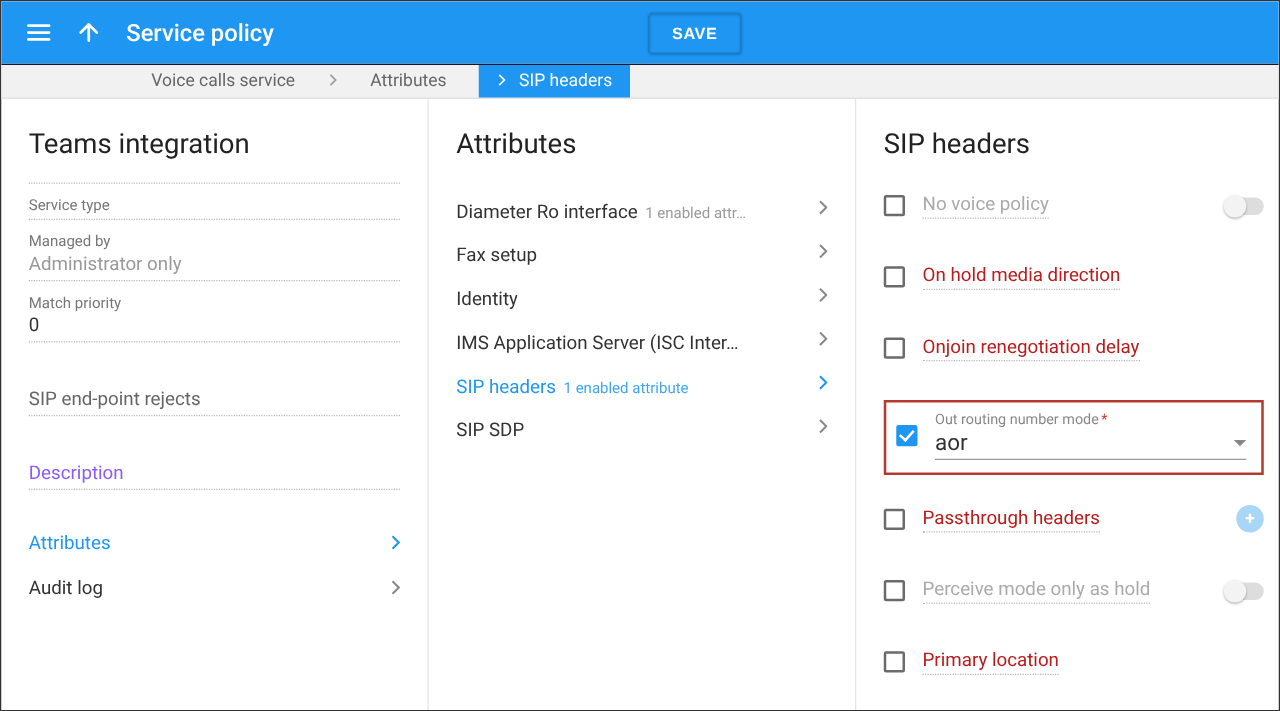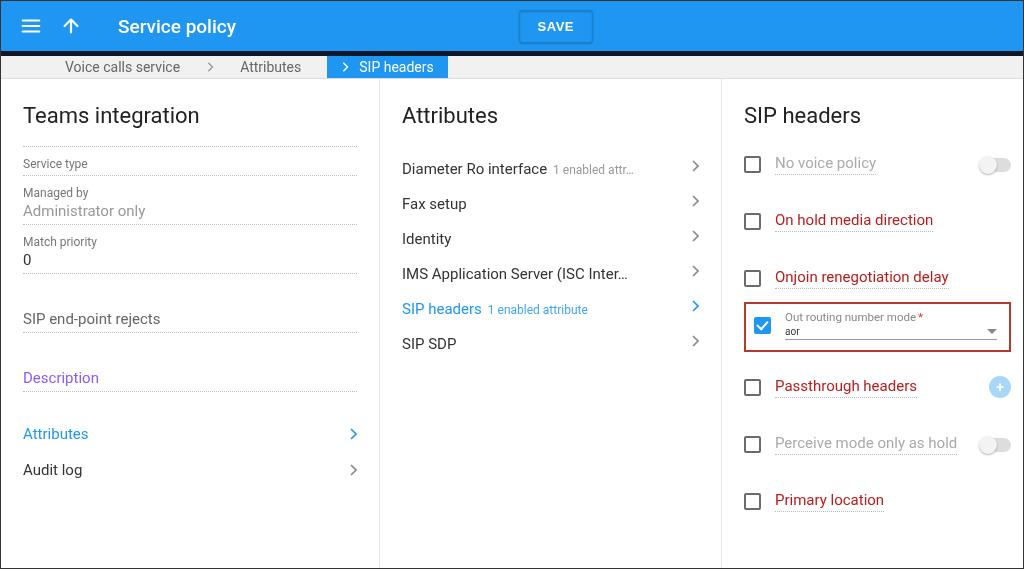--- a/index.html
+++ b/index.html
@@ -2,34 +2,34 @@
 <html><head>
 <meta charset="utf-8">
 <style>
   * { box-sizing: border-box; }
   html, body { margin: 0; padding: 0; font-family: Roboto, "Helvetica Neue", Arial, sans-serif; font-size: 14px; color: #333; background: #fff; }
   .frame { width: 1024px; height: 569px; border: 1px solid #333; position: relative; overflow: hidden; }
 
   
   .appbar { height: 50px; background: #1e96f2; display: flex; align-items: center; padding: 0 10px; color: #fff; }
   .icon-btn { width: 40px; height: 40px; display: flex; align-items: center; justify-content: center; cursor: pointer; border-radius: 4px; }
-  .title { font-size: 19px; font-weight: 500; margin-left: 27px; }
+  .title { font-size: 19px; font-weight: 500; margin-left: 10px; }
   .save-btn { margin-left: auto; margin-right: 420px; background: #1e96f2; border: 1px solid rgba(0,0,0,.15); box-shadow: 0 1px 2px rgba(0,0,0,.2) inset, 0 1px 2px rgba(0,0,0,.2); color: #fff; font-weight: 700; font-size: 13px; letter-spacing: .5px; padding: 8px 18px; border-radius: 3px; cursor: pointer; }
 
   
-  .crumbbar { height: 28px; background: #f1f1f1; border-top: 5px solid #0f172a; border-bottom: 1px solid #ddd; display: flex; align-items: center; padding-left: 54px; font-size: 14px; color: #666; gap: 16px; }
+  .crumbbar { height: 28px; background: #f1f1f1; border-top: 1px solid #0f172a; border-bottom: 1px solid #ddd; display: flex; align-items: center; padding-left: 110px; font-size: 14px; color: #666; gap: 16px; }
   .crumb { padding: 0 10px; height: 100%; display: flex; align-items: center; cursor: pointer; }
   .crumb-sep { color: #999; }
   .crumb.active { background: #1e96f2; color: #fff; padding: 0 14px; }
   .crumb.active .crumb-sep svg path { stroke: #fff; }
 
   
   .cols { display: flex; height: calc(100% - 78px); }
   .col { padding: 24px 22px 0 22px; overflow: hidden; }
-  .col1 { width: 379px; border-right: 1px solid #e5e5e5; }
+  .col1 { width: 342px; border-right: 1px solid #e5e5e5; }
   .col2 { width: 342px; border-right: 1px solid #e5e5e5; }
   .col3 { flex: 1; padding-right: 12px; position: relative; }
 
   h2.panel-title { font-size: 22px; font-weight: 400; margin: 0 0 18px 0; color: #222; }
   .dotted { border: none; border-bottom: 1px dotted #bbb; margin: 4px 0 10px 0; }
 
   
   .fld { margin-top: 10px; }
   .fld-label { font-size: 12px; color: #777; margin-bottom: 2px; display: block; }
   .fld-val { font-size: 15px; color: #999; }
@@ -54,27 +54,27 @@
   .chk { width: 17px; height: 17px; border: 2px solid #6b6b6b; border-radius: 2px; display: flex; align-items: center; justify-content: center; flex-shrink: 0; cursor: pointer; background: #fff; }
   .chk.checked { background: #1e96f2; border-color: #1e96f2; }
   .chk.checked::after { content: ""; width: 5px; height: 9px; border: solid #fff; border-width: 0 2.5px 2.5px 0; transform: rotate(42deg) translate(-1px,-1px); }
   .opt-label { margin-left: 14px; font-size: 15px; color: #b91c1c; }
   .opt-underline { border-bottom: 1px dotted #bbb; display: inline-block; padding-bottom: 2px; }
   .toggle { margin-left: auto; width: 30px; height: 14px; background: #ddd; border-radius: 8px; position: relative; }
   .toggle .knob { position: absolute; left: -2px; top: -2px; width: 18px; height: 18px; background: #f3f3f3; border-radius: 50%; box-shadow: 0 1px 2px rgba(0,0,0,.3); }
   .plus-btn { margin-left: auto; width: 22px; height: 22px; background: #a8d6f7; border-radius: 50%; display: flex; align-items: center; justify-content: center; color: #fff; font-weight: bold; cursor: pointer; }
 
   
-  .highlight-box { border: 2px solid #b43a2e; padding: 6px 12px 10px 8px; margin-top: 9px; margin-bottom: 16px; }
+  .highlight-box { border: 2px solid #b43a2e; padding: 6px 12px 10px 8px; margin-top: 27px; margin-bottom: 16px; }
   .highlight-box .row { display: flex; align-items: center; }
   .select-wrap { flex: 1; margin-left: 14px; }
   .select-label { font-size: 11.5px; color: #888; }
   .select-label .req { color: #d33; margin-left: 2px; }
   .select-field { display: flex; align-items: center; justify-content: space-between; border-bottom: 1px solid #999; padding: 2px 0; cursor: pointer; }
-  .select-val { font-size: 10px; color: #333; }
+  .select-val { font-size: 18px; color: #333; }
   .dd-arrow { width: 0; height: 0; border-left: 5px solid transparent; border-right: 5px solid transparent; border-top: 5px solid #888; }
 
   .gap { height: 24px; }
 
   .chev svg { display: block; }
 </style>
 </head>
 <body>
 
 <div class="frame">

